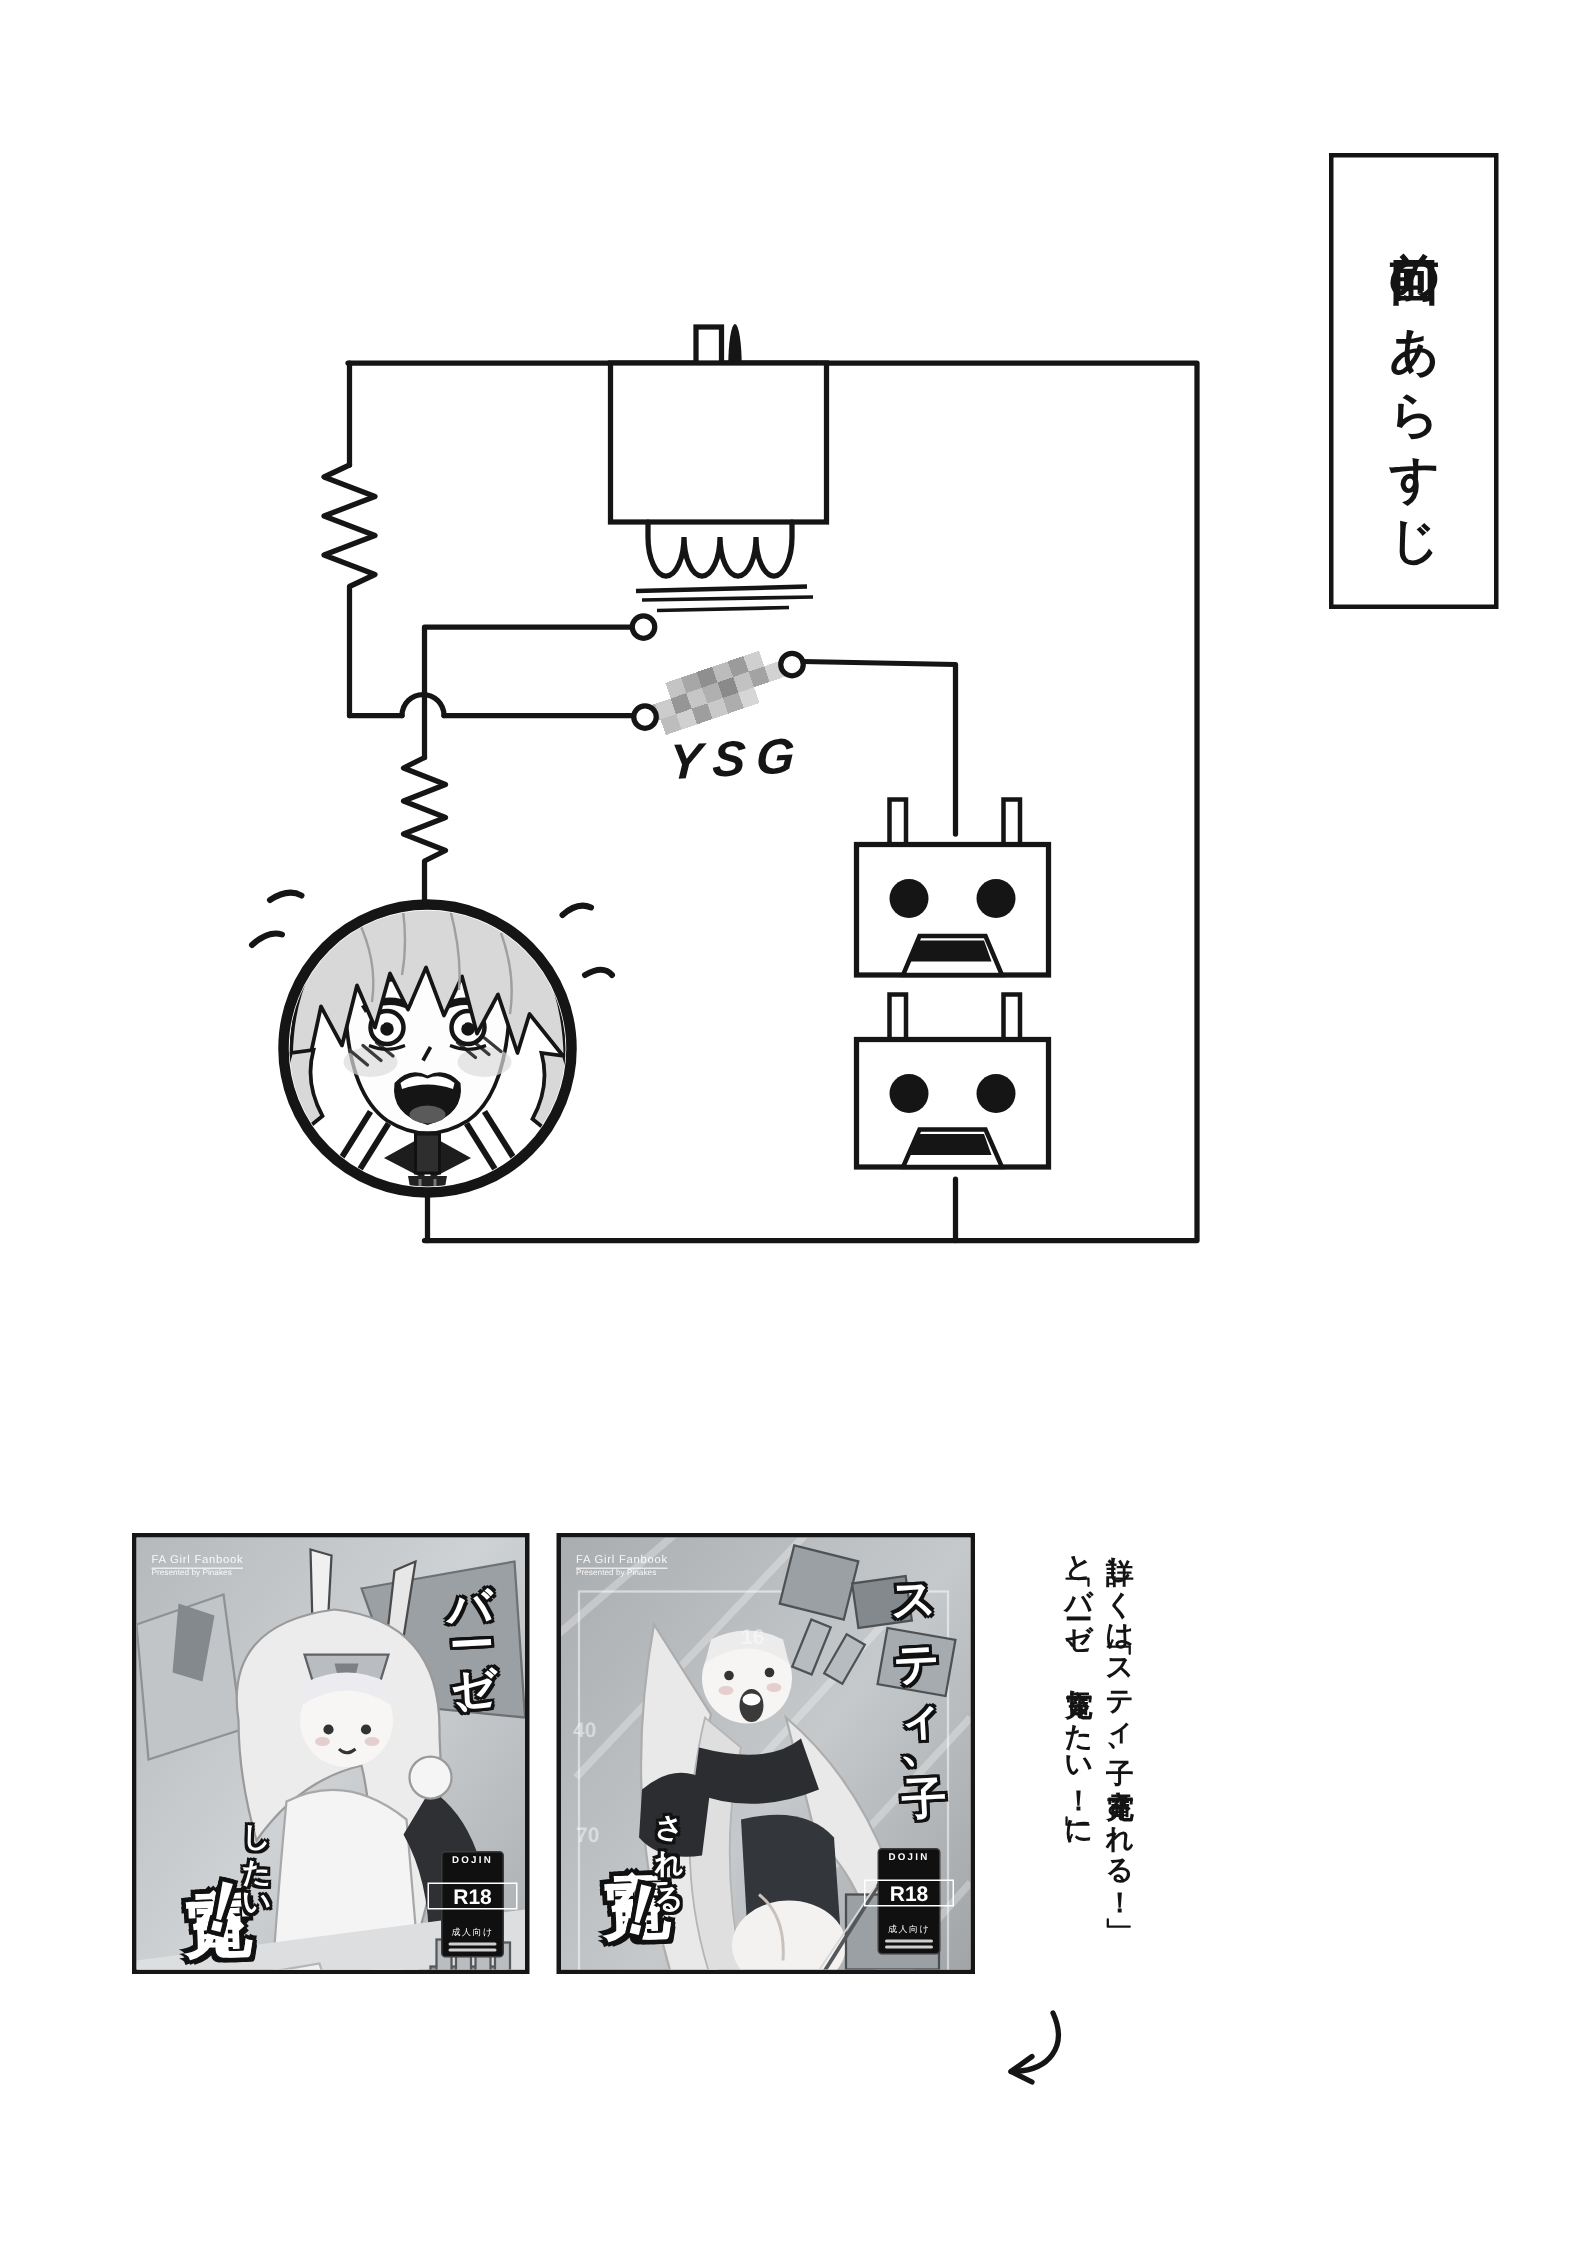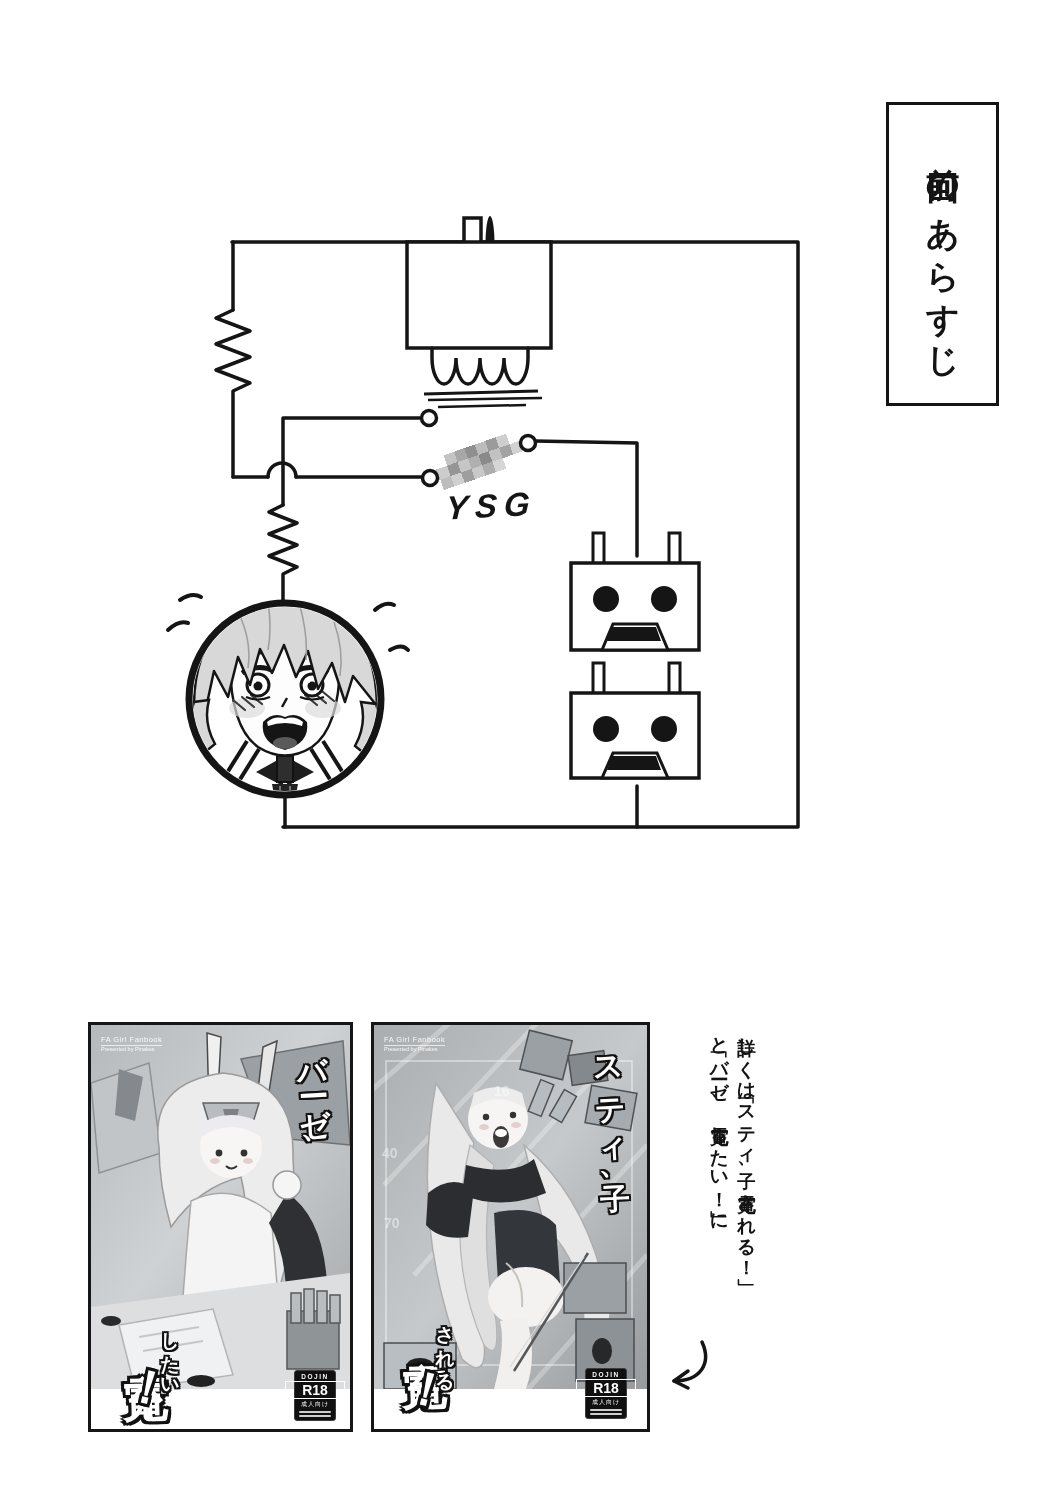--- a/index.html
+++ b/index.html
@@ -8,21 +8,21 @@
   .abs{position:absolute;}
   .v{writing-mode:vertical-rl;}
   
   .recap-box{left:886px;top:102px;width:107px;height:298px;border:3.5px solid #141414;
              display:flex;align-items:center;justify-content:center;background:#fff;}
   .recap-title{font-size:33px;font-weight:600;letter-spacing:5px;color:#141414;}
   
   .ysg{left:446px;top:487px;font-size:33px;font-weight:600;font-style:italic;
        letter-spacing:7px;transform:rotate(-3deg) skewX(-6deg);color:#151515;}
   
-  .cover{top:1022px;width:265px;height:410px;border:3px solid #161616;box-sizing:border-box;
+  .cover{top:1022px;width:265px;height:294px;border:3px solid #161616;box-sizing:border-box;
          overflow:hidden;}
   .cover svg{position:absolute;left:0;top:0;}
   .cover-header{position:absolute;left:10px;top:10px;color:rgba(255,255,255,.9);line-height:1.25;}
   .cover-header .l1{font-size:7.5px;letter-spacing:.5px;display:block;border-bottom:1px solid rgba(255,255,255,.7);padding-bottom:1px;}
   .cover-header .l2{font-size:5.5px;display:block;}
   .otl{color:#fff;font-weight:700;
        text-shadow:-2px -2px 0 #111,2px -2px 0 #111,-2px 2px 0 #111,2px 2px 0 #111,
                    -2px 0 0 #111,2px 0 0 #111,0 -2px 0 #111,0 2px 0 #111;}
   .otl3{color:#fff;font-weight:700;
        text-shadow:-3px -3px 0 #111,3px -3px 0 #111,-3px 3px 0 #111,3px 3px 0 #111,
@@ -31,21 +31,21 @@
   .title-charge{position:absolute;font-size:46px;letter-spacing:4px;transform:rotate(-2deg);}
   .title-tail{position:absolute;font-size:19px;letter-spacing:2px;}
   .title-bang{position:absolute;font-size:46px;transform:rotate(14deg);}
   .gauge-num{position:absolute;color:rgba(255,255,255,.45);font-size:14px;font-weight:700;}
   
   .badge{position:absolute;width:40px;background:#101010;border:1px solid #3c3c3c;border-radius:3px;
          display:flex;flex-direction:column;align-items:center;padding:2px 0 3px 0;}
   .badge .dojin{color:#fff;font-size:6.5px;font-weight:700;letter-spacing:1.5px;
                 text-shadow:0 0 1px #000;}
   .badge .r18{color:#fff;font-size:14px;font-weight:700;border:1.5px solid #fff;
-              padding:0 16px;margin:1px 0;line-height:1.15;}
+              padding:0 16px;margin:11px 0;line-height:1.15;}
   .badge .adult{color:#fff;font-size:6px;letter-spacing:1px;}
   .badge .bar{width:78%;height:2.5px;background:#cfcfcf;margin-top:1.5px;border-radius:1px;}
   
   .caption{left:648px;top:1024px;width:112px;height:320px;font-size:18.5px;font-weight:600;
            letter-spacing:1px;line-height:1.48;white-space:pre-line;color:#141414;text-align:start;}
 </style>
 </head>
 <body>
 
 <div id="canvas">

